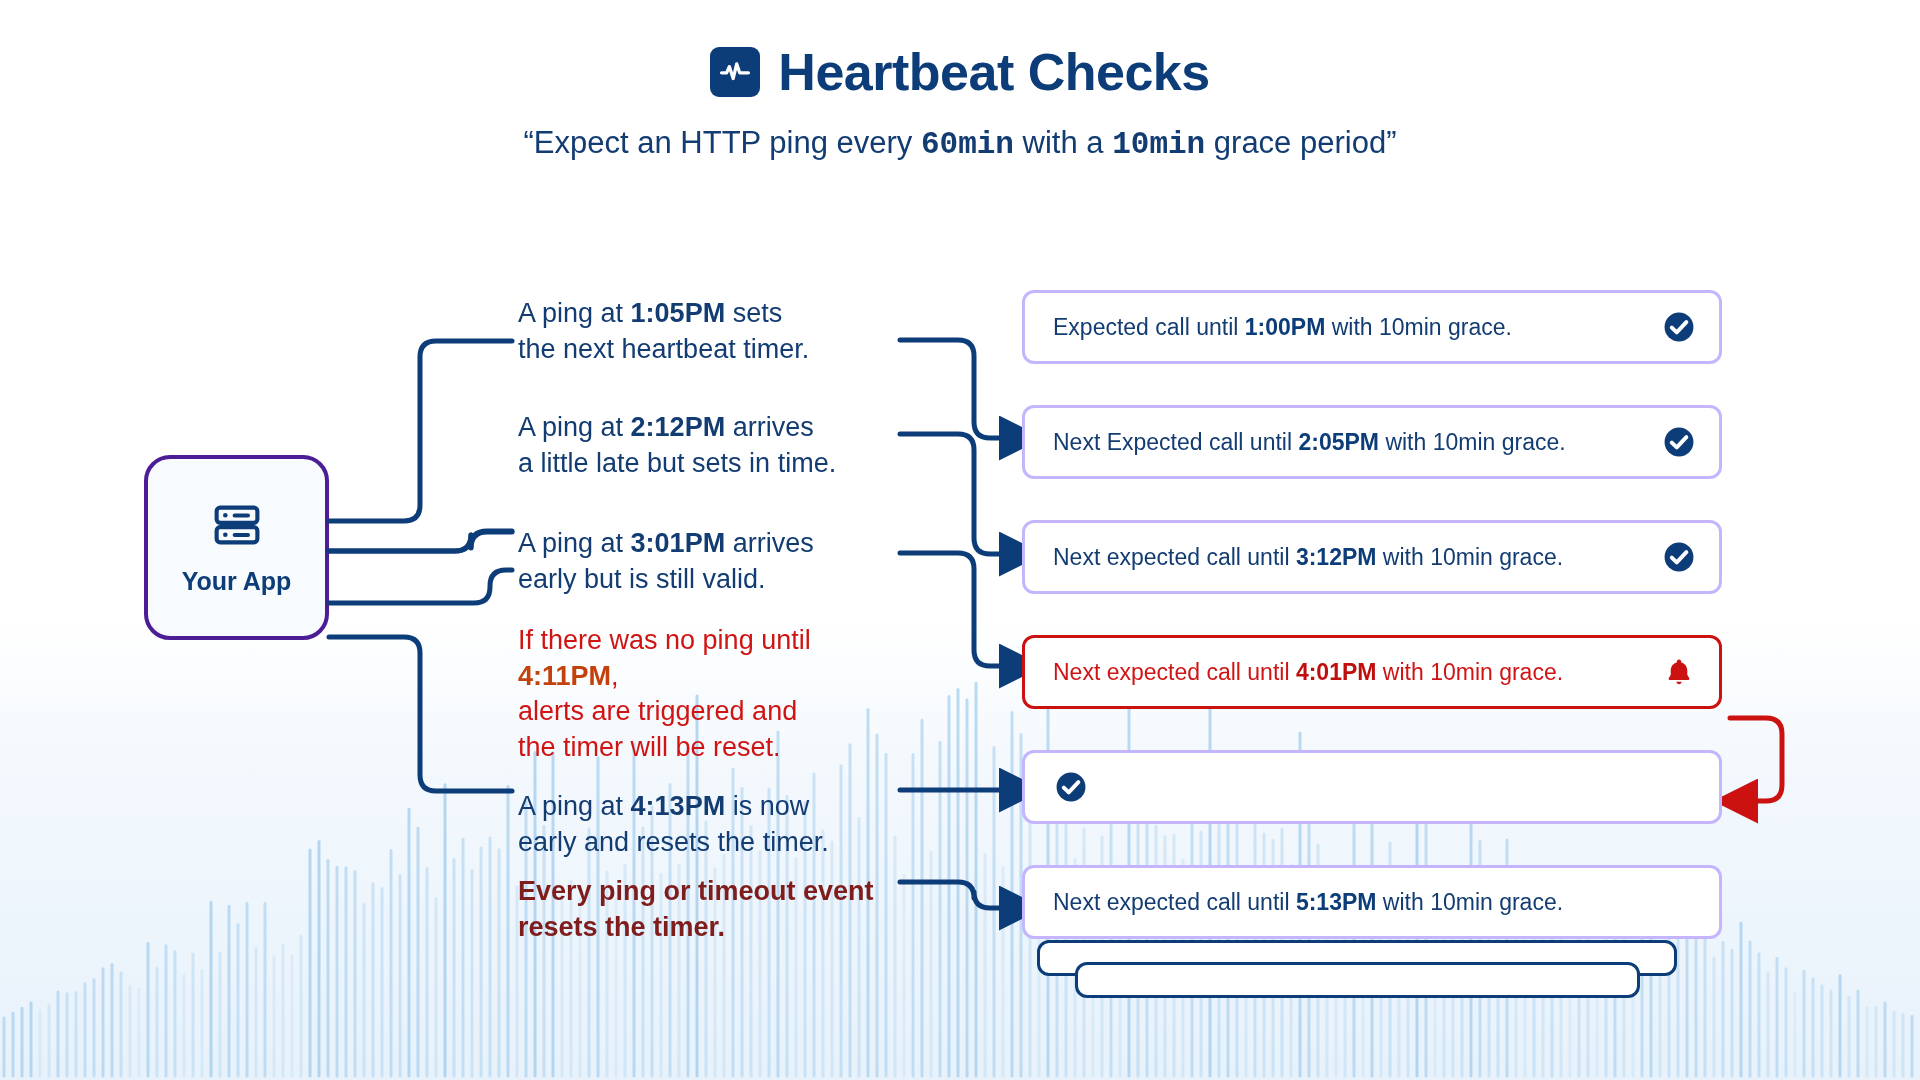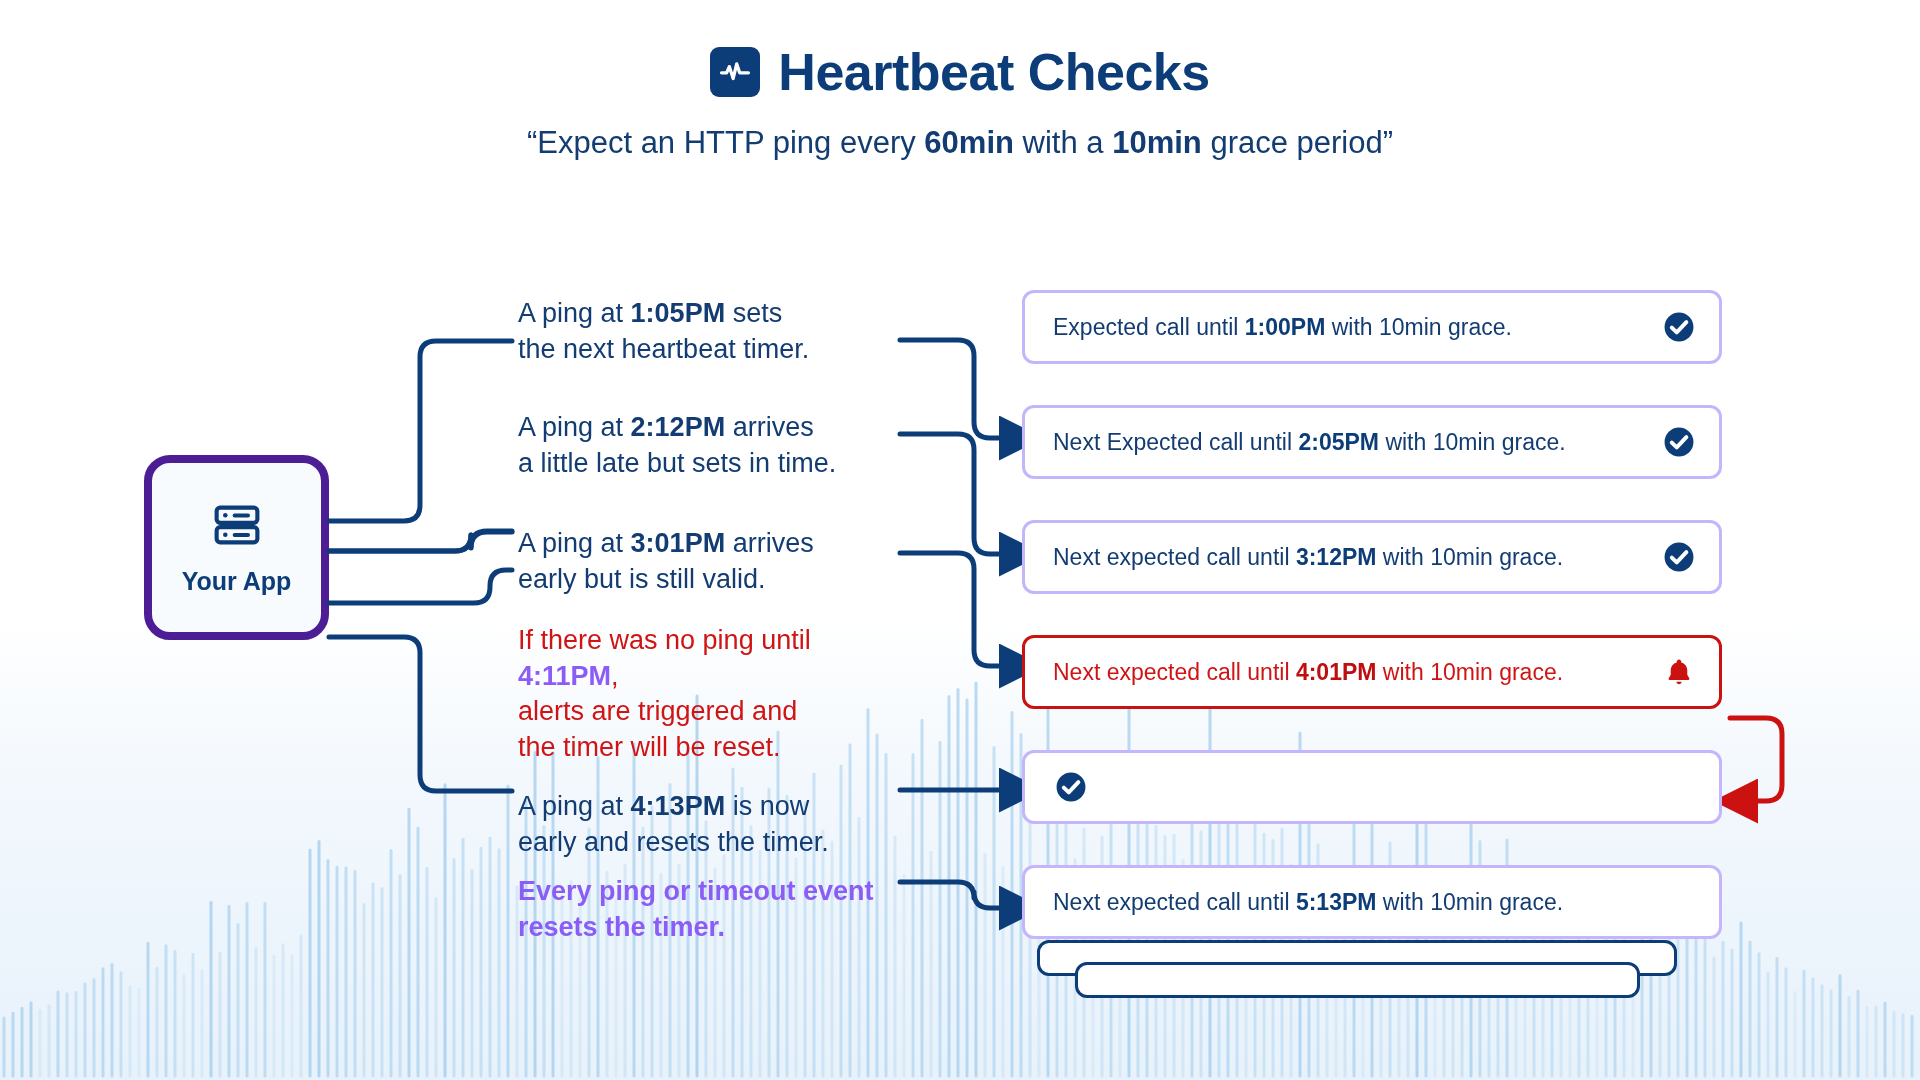--- a/index.html
+++ b/index.html
@@ -28,42 +28,42 @@
     width:50px; height:50px; border-radius:9px; background:#0d3d78;
     display:flex; align-items:center; justify-content:center; flex:0 0 auto;
   }
   .title-text {
     font-size:52px; font-weight:bold; color:#0d3d78; letter-spacing:-.5px;
     line-height:1;
   }
   .subtitle {
     margin-top:26px; font-size:31px; color:#123c72; line-height:1.2;
   }
-  .subtitle b { font-weight:bold; }
+  .subtitle b { font-weight:bold;font-family:Liberation Mono, monospace; }
 
   
   .app-node {
     position:absolute; left:144px; top:455px; width:185px; height:185px;
-    background:#f7fbfe; border:8px solid #4c1d95; border-radius:26px;
+    background:#f7fbfe; border:4px solid #4c1d95; border-radius:26px;
     display:flex; flex-direction:column; align-items:center; justify-content:center;
     gap:12px;
   }
   .app-label { font-size:25px; font-weight:bold; color:#0d3d78; }
 
   
   .wires { position:absolute; left:0; top:0; width:1920px; height:1080px; pointer-events:none; }
 
   
   .event {
     position:absolute; font-size:27px; line-height:1.32; color:#123c72;
   }
   .event b { font-weight:bold; }
   .event.alert { color:#d01414; }
-  .event.alert b { color:#8b5cf6;text-align:right; }
-  .event.summary { color:#8b5cf6; font-weight:bold; }
+  .event.alert b { color:#c2410c;text-align:right; }
+  .event.summary { color:#7f1d1d; font-weight:bold; }
 
   
   .card {
     position:absolute; width:700px; height:74px;
     background:#ffffff; border:3px solid #c4b5fd; border-radius:12px;
     display:flex; align-items:center; padding:0 22px 0 28px;
   }
   .card .card-text {
     font-size:23px; color:#123c72; flex:1 1 auto; white-space:nowrap;
   }

